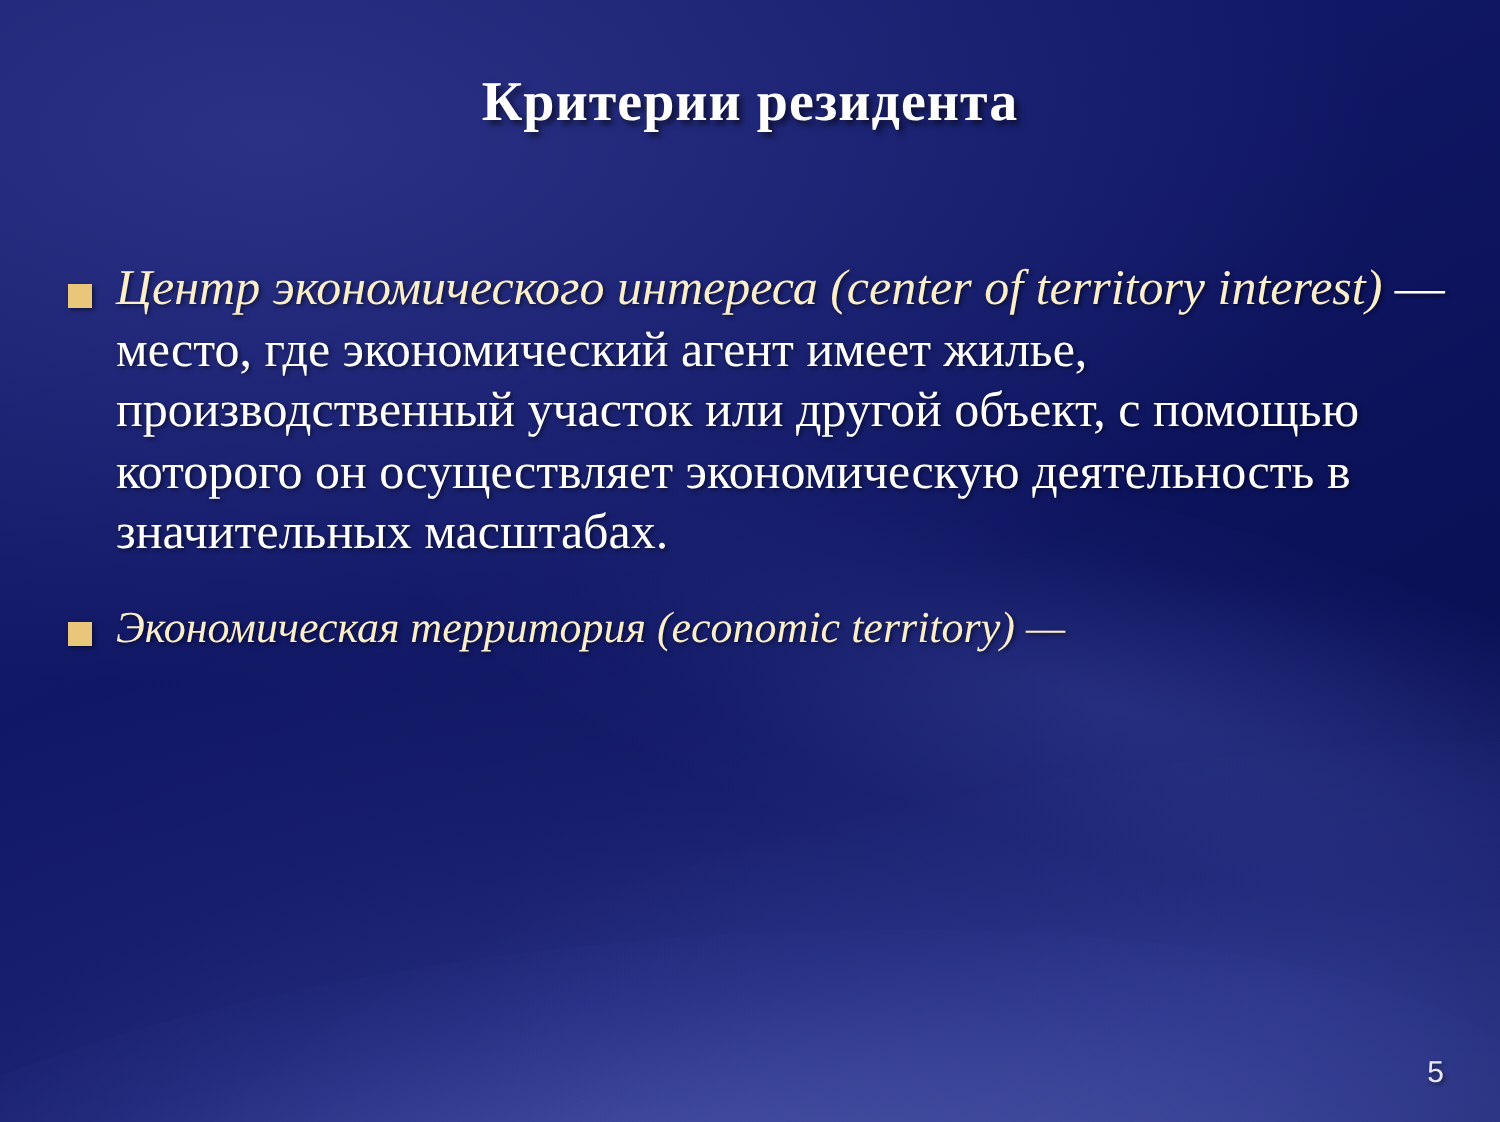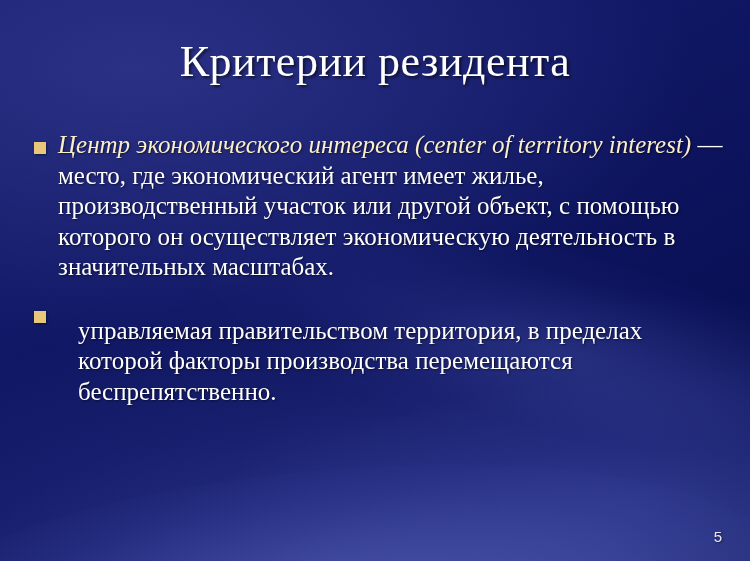--- a/index.html
+++ b/index.html
@@ -62,22 +62,22 @@
     transform: rotate(14deg);
   }
 
   .title {
     position: absolute;
     top: 36px;
     left: 0;
     width: 750px;
     text-align: center;
     color: #ffffff;
-    font-size: 44px;
-    font-weight: normal;
+    font-size: 28px;
+    font-weight: bold;
     letter-spacing: 0.5px;
     text-shadow: 2px 2px 3px rgba(0,0,0,0.6);
   }
 
   .body {
     position: absolute;
     top: 130px;
     left: 34px;
     width: 690px;
   }
@@ -147,20 +147,20 @@
     <div class="bullet-row">
       <span class="bullet-marker"></span>
       <div class="bullet-text">
         <span class="lead">Центр экономического интереса (center of  territory interest)</span><span class="rest"> — место, где экономический агент имеет жилье, производственный участок или другой объект,  с  помощью которого он осуществляет экономическую деятельность в значительных масштабах.</span>
       </div>
     </div>
 
     <div class="bullet-row">
       <span class="bullet-marker"></span>
       <div class="bullet-text">
-        <span class="rest indent">управляемая правительством территория, в пределах которой факторы производства перемещаются беспрепятственно.</span>
+        <span class="lead-small">Экономическая территория (economic territory) —</span>
       </div>
     </div>
 
   </div>
 
   <div class="page-number">5</div>
 </div>
 
 </body></html>

